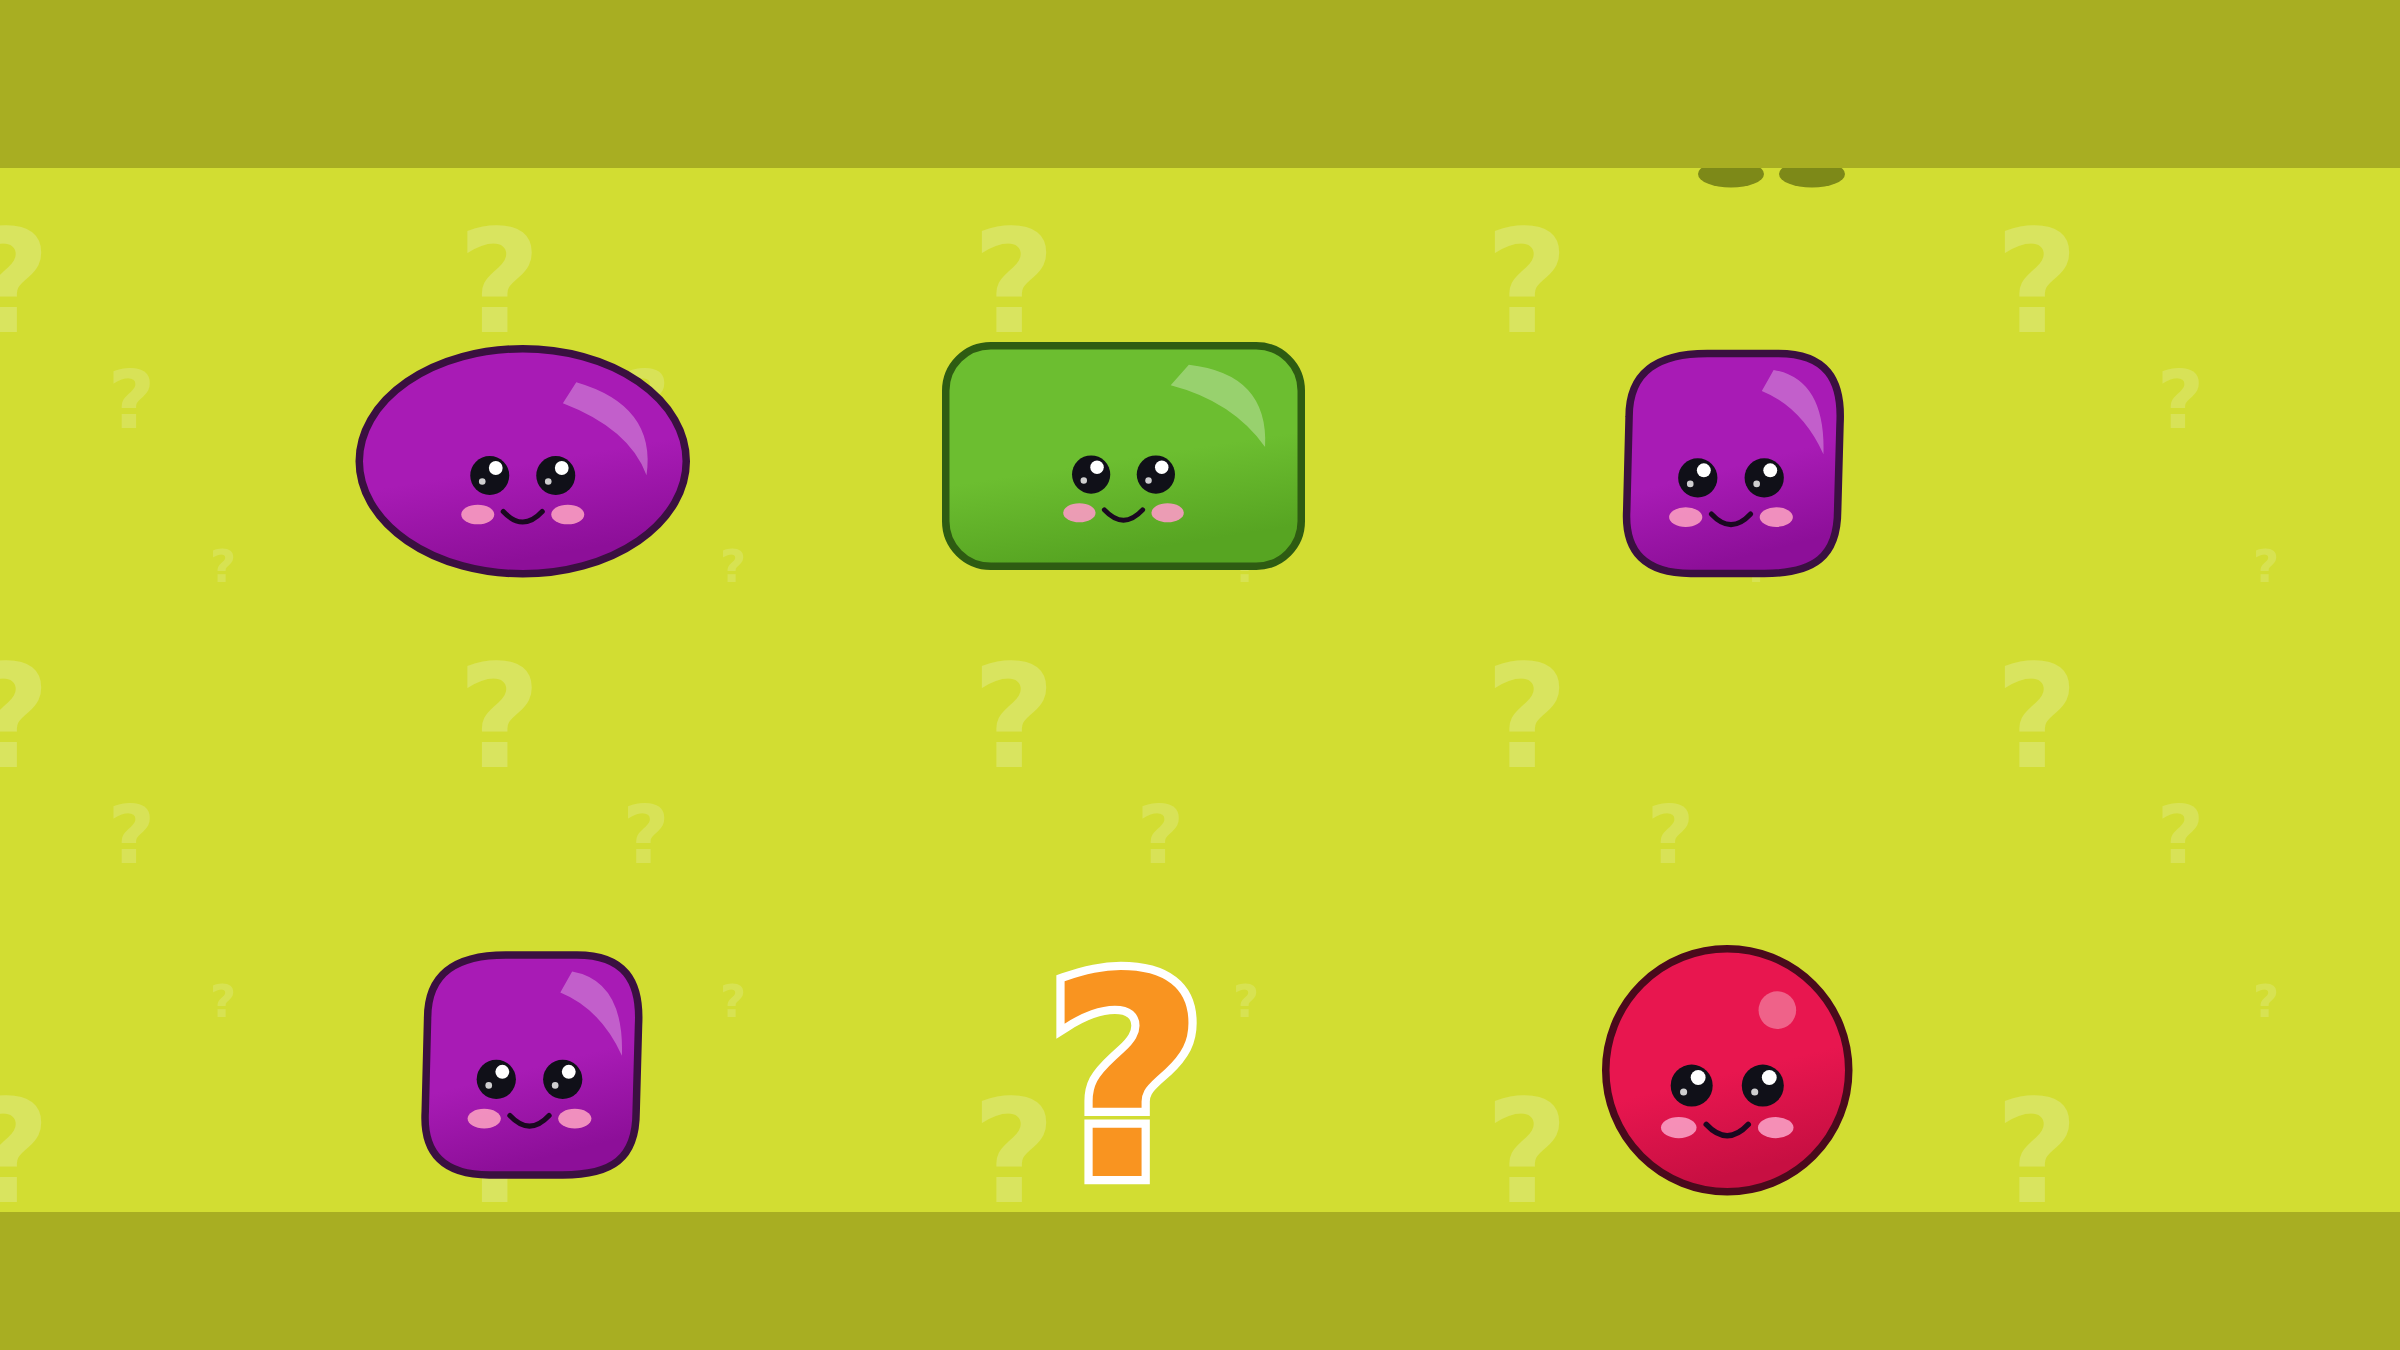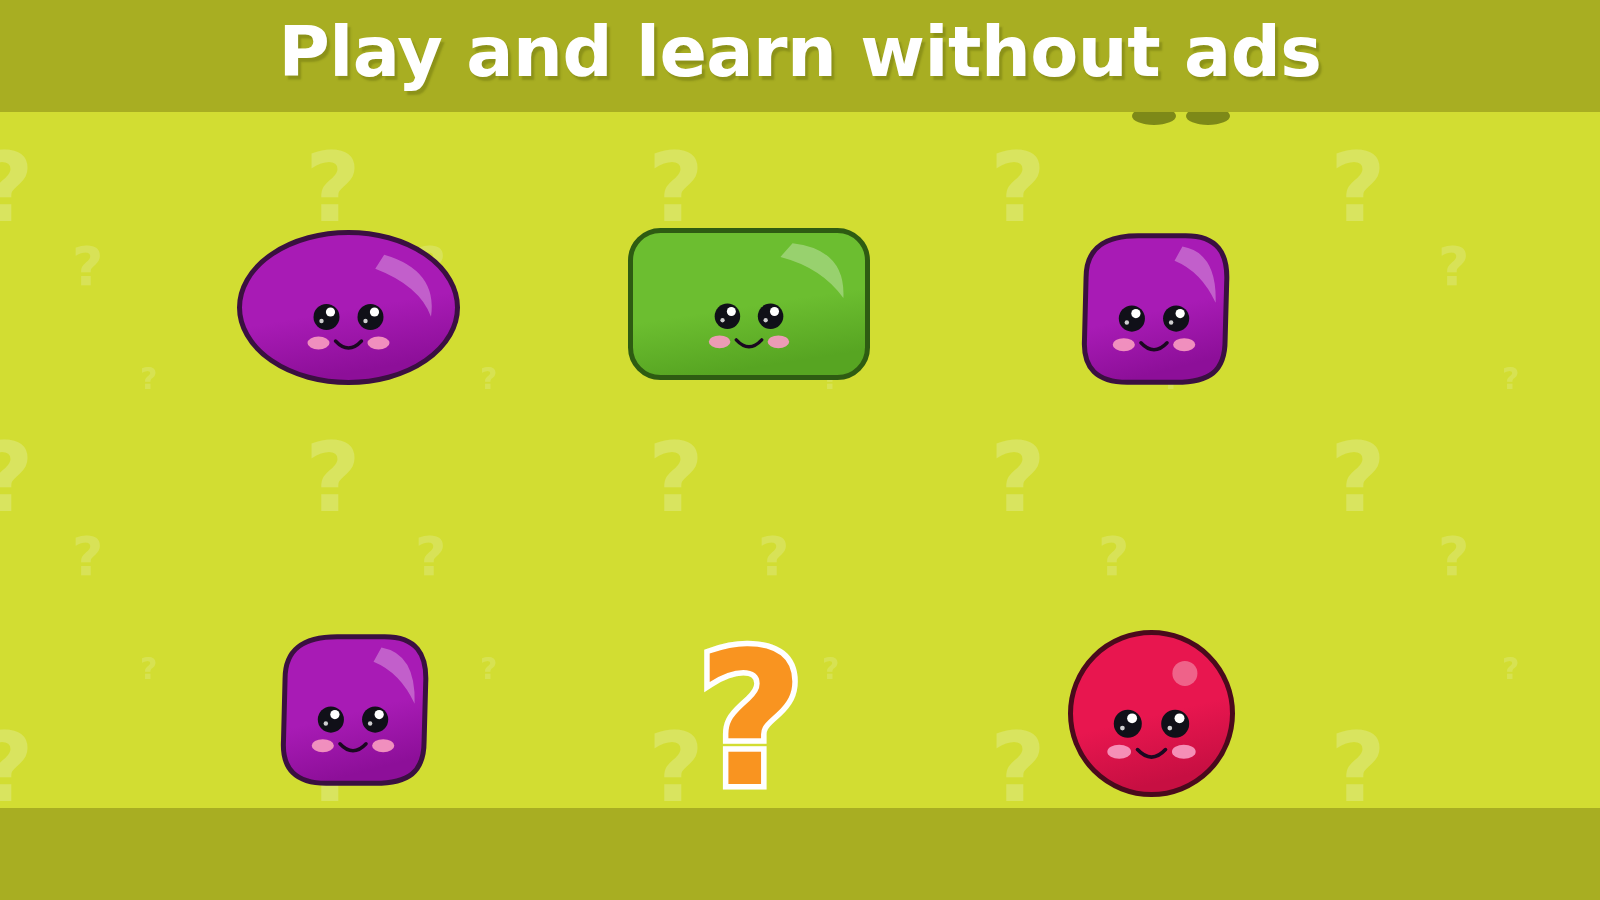--- a/index.html
+++ b/index.html
@@ -304,17 +304,16 @@
           </svg>
         </div>
       </div>
   <div class="cut-shape" style="left: 1120px; top: -18px;"><svg width="120" height="40" viewBox="0 0 120 40">
       <ellipse cx="34" cy="22" rx="22" ry="9" fill="#6e7a14" opacity="0.85"></ellipse>
       <ellipse cx="88" cy="22" rx="22" ry="9" fill="#6e7a14" opacity="0.85"></ellipse>
     </svg></div>
     </div>
 
   <div class="band top"></div>
-  <div class="header-title">Play and learn without ads</div>
 
   <div class="band bottom"></div>
 
 </div>
 
 </body></html>

